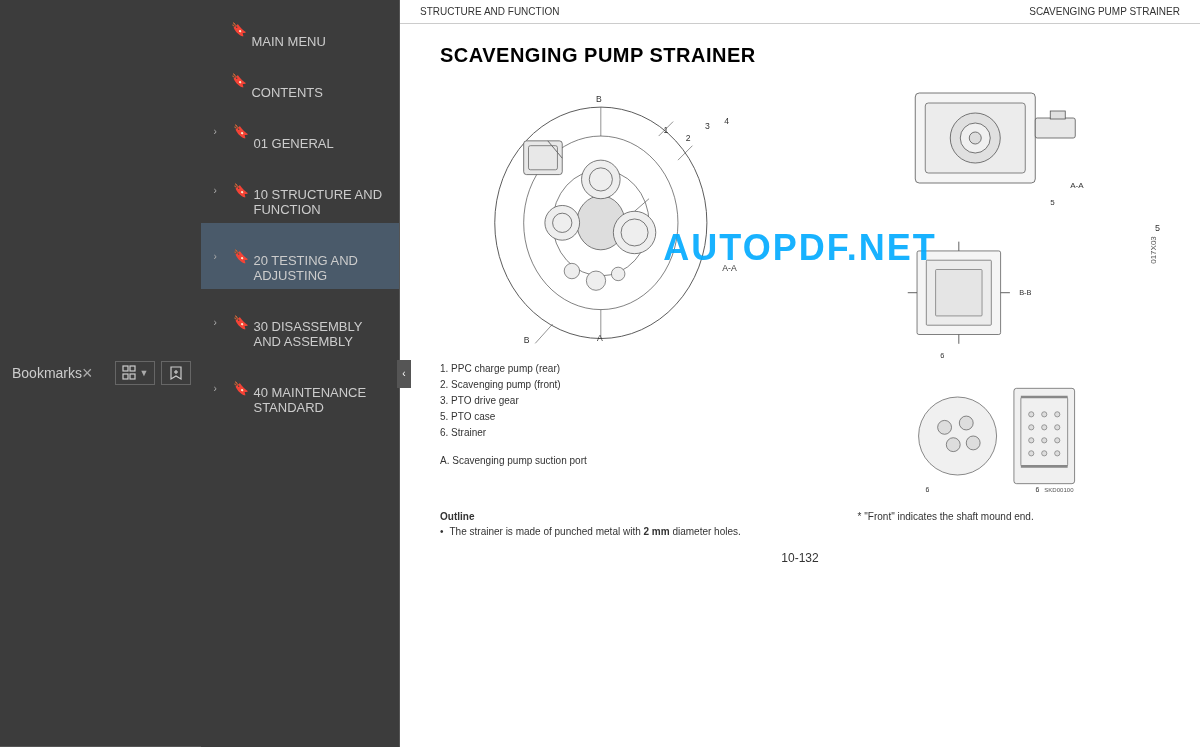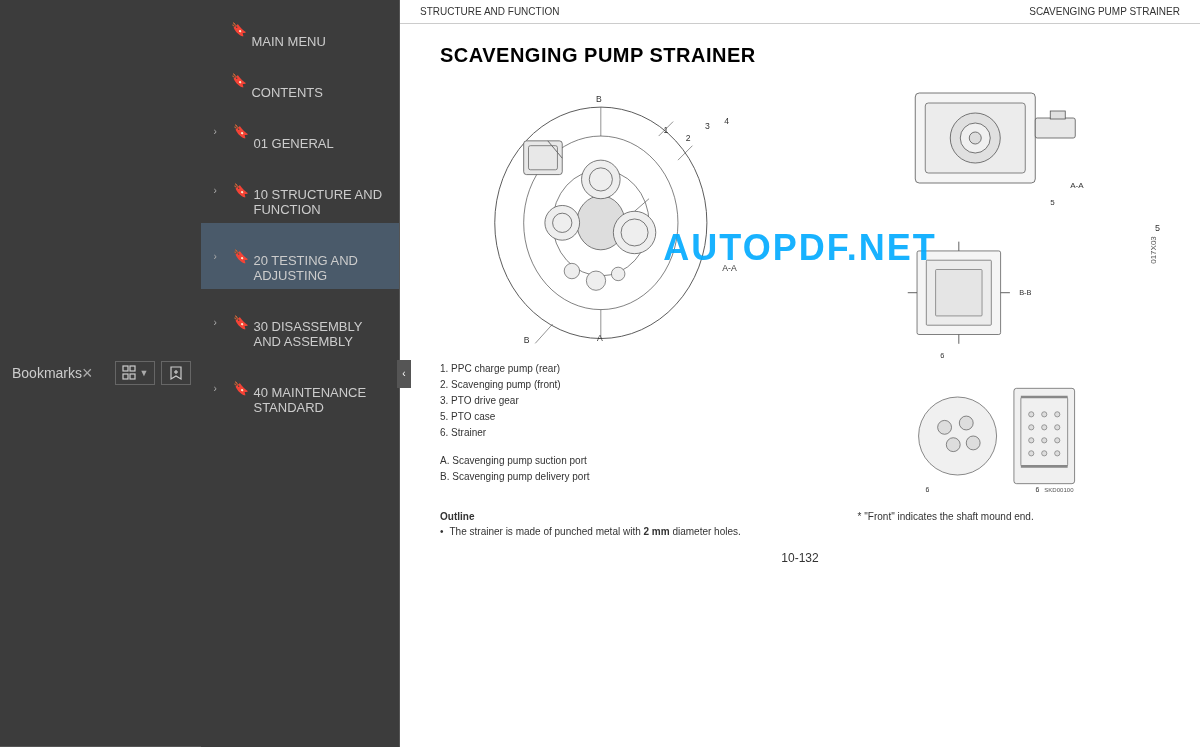--- a/index.html
+++ b/index.html
@@ -402,21 +402,20 @@
           <div class="legend-area">
             <div>1. PPC charge pump (rear)</div>
             <div>2. Scavenging pump (front)</div>
             <div>3. PTO drive gear</div>
             <div>5. PTO case</div>
             <div>6. Strainer</div>
           </div>
 
           <div class="legend-area" style="margin-top:12px;">
             <div>A. Scavenging pump suction port</div>
-            <div>B. Scavenging pump delivery port</div>
           </div>
         </div>
 
         <div class="content-right" style="position:relative;">
 
           <svg viewBox="0 0 220 140" width="100%" height="140" style="display:block;">
             <g fill="none" stroke="#333" stroke-width="0.8">
 
               <rect x="20" y="10" width="120" height="90" rx="4" stroke="#555" fill="#f5f5f5"></rect>
               <rect x="30" y="20" width="100" height="70" rx="3" stroke="#666" fill="#ececec"></rect>

